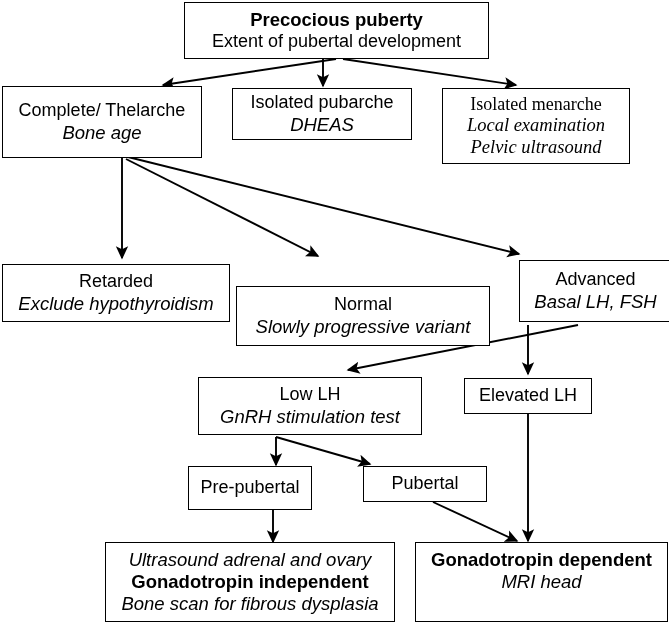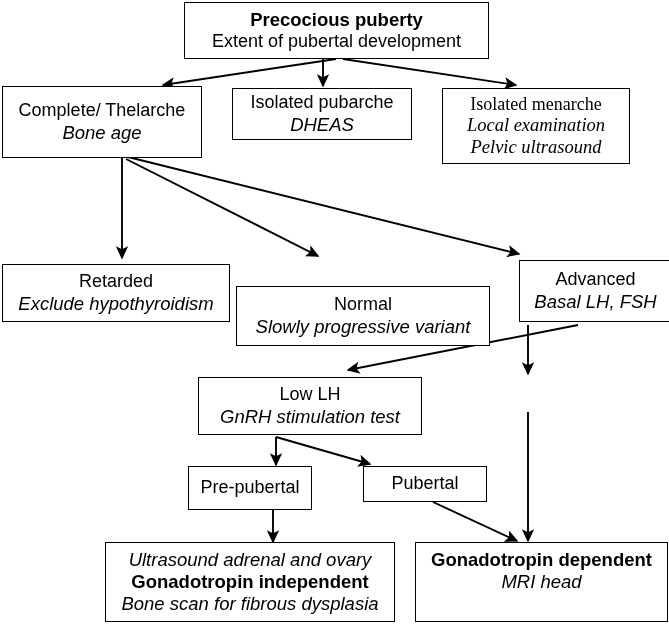--- a/index.html
+++ b/index.html
@@ -112,20 +112,23 @@
   <div class="node" style="left:519px; top:260px; width:153px; height:62px;">
     <span class="line l-plain">Advanced</span>
     <span class="line l-italic">Basal LH, FSH</span>
   </div>
 
   <div class="node" style="left:198px; top:377px; width:224px; height:58px;">
     <span class="line l-plain">Low LH</span>
     <span class="line l-italic">GnRH stimulation test</span>
   </div>
 
+  <div class="node" style="left:464px; top:378px; width:128px; height:36px;">
+    <span class="line l-plain">Elevated LH</span>
+  </div>
 
   <div class="node" style="left:188px; top:466px; width:124px; height:44px;">
     <span class="line l-plain">Pre-pubertal</span>
   </div>
 
   <div class="node" style="left:363px; top:466px; width:124px; height:36px;">
     <span class="line l-plain">Pubertal</span>
   </div>
 
   <div class="node" style="left:105px; top:542px; width:290px; height:80px;">

